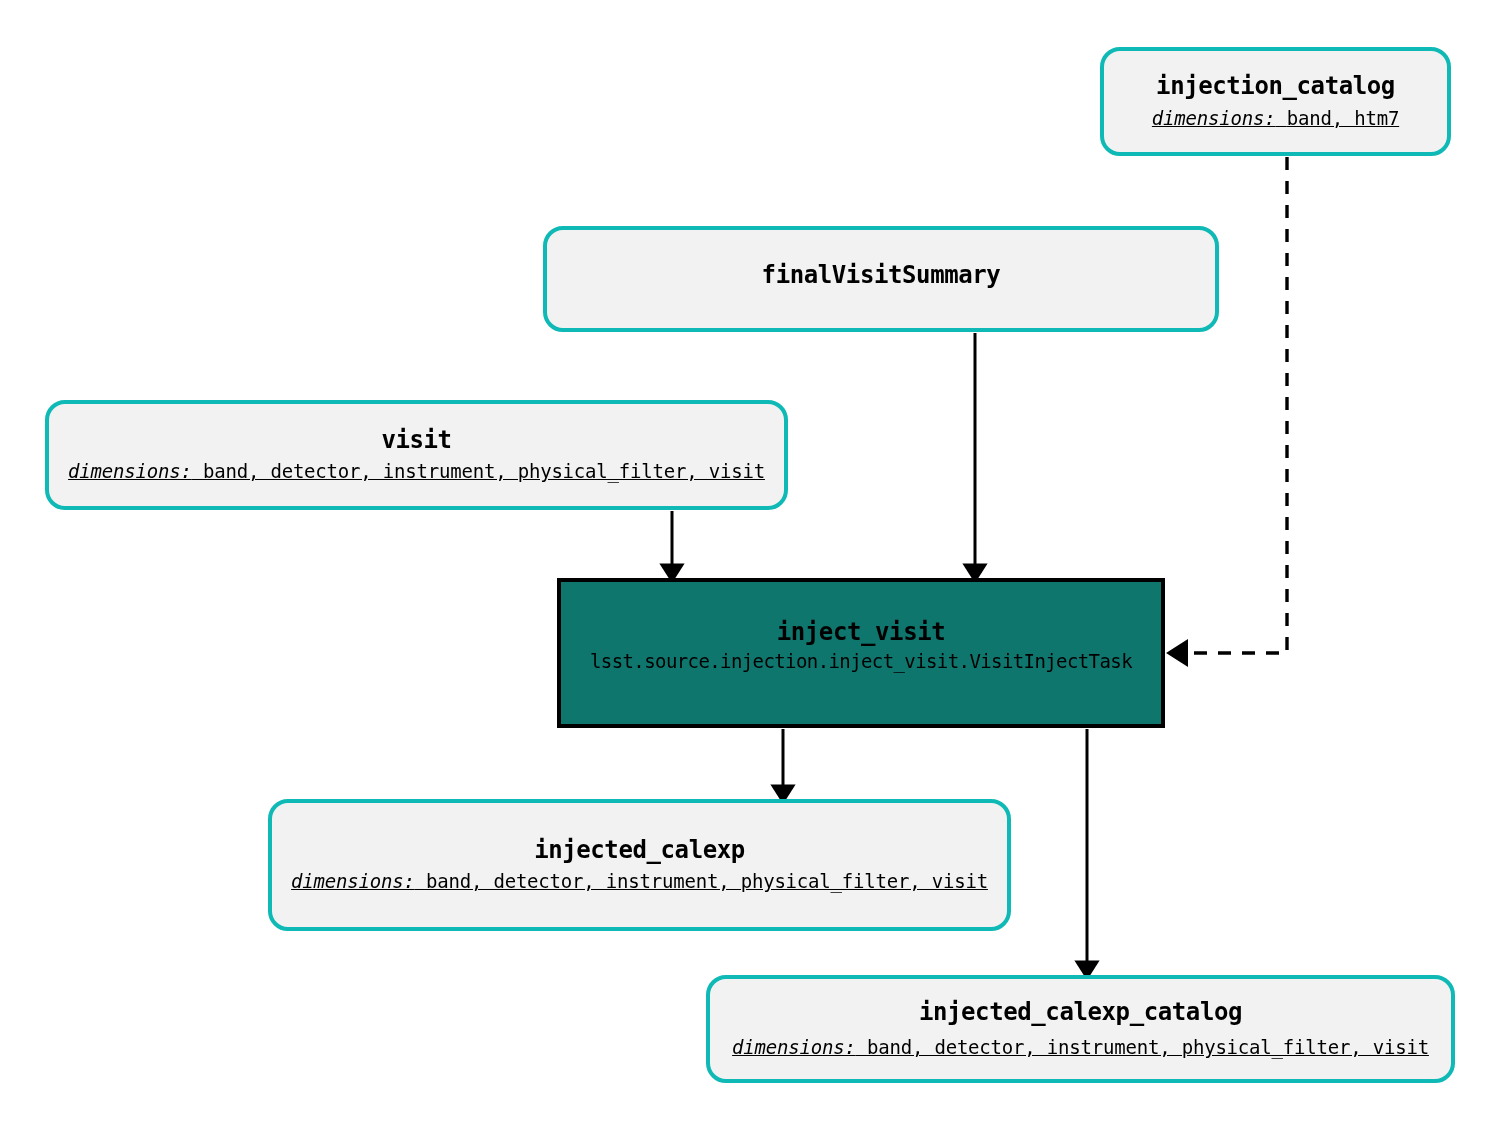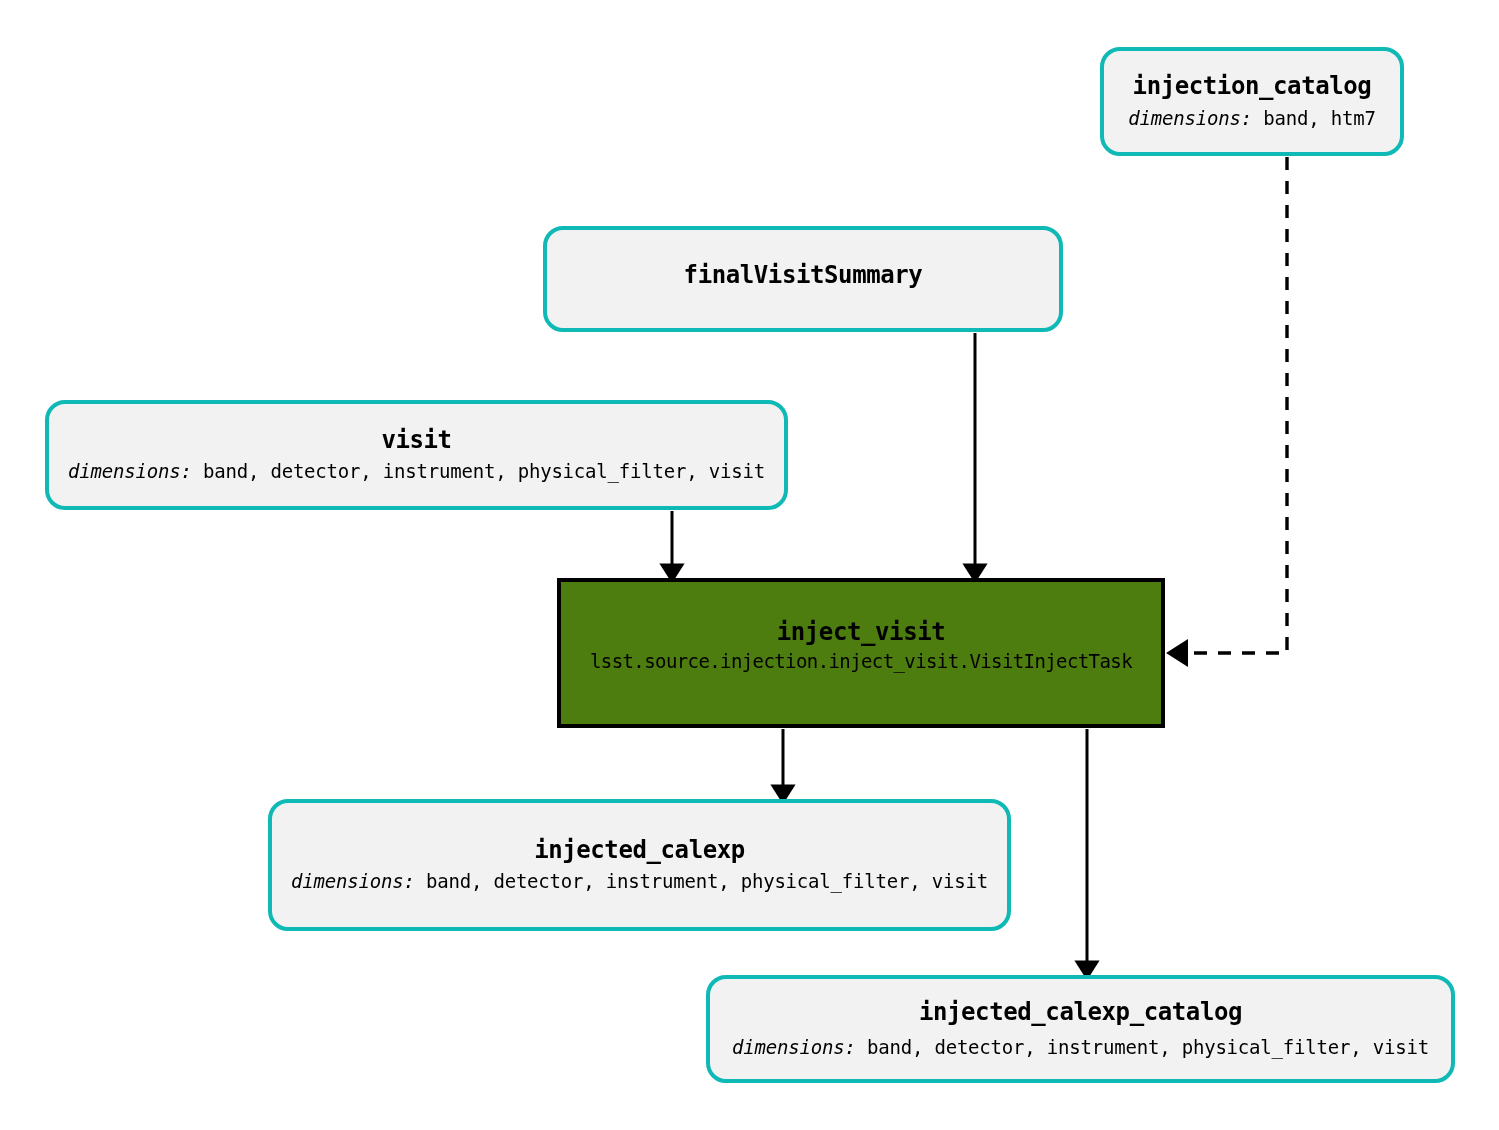--- a/index.html
+++ b/index.html
@@ -31,21 +31,21 @@
     flex-direction: column;
     align-items: center;
     justify-content: center;
   }
   .node.dataset {
     background: #f2f2f2;
     border: 4px solid #0fb9b6;
     border-radius: 20px;
   }
   .node.task {
-    background: #4d7c0f;
+    background: #0f766e;
     border: 4px solid #000000;
     border-radius: 0;
   }
   .node-title {
     font-family: "DejaVu Sans Mono", monospace;
     font-weight: bold;
     font-size: 24px;
     color: #000000;
     letter-spacing: -0.4px;
     line-height: 1.1;
@@ -53,40 +53,41 @@
     white-space: nowrap;
   }
   .node-label {
     font-family: "DejaVu Sans Mono", monospace;
     font-size: 19px;
     color: #000000;
     line-height: 1.15;
     text-align: center;
     white-space: nowrap;
     letter-spacing: -0.2px;
+    text-decoration: underline;
   }
   .node-label .dim-key {
     font-style: italic;
   }
   .node-class {
     font-family: "DejaVu Sans Mono", monospace;
     font-size: 19px;
     color: #000000;
     line-height: 1.15;
     text-align: center;
     white-space: nowrap;
     letter-spacing: -0.6px;
   }
   
   #node-injection_catalog {
-    left: 1100px; top: 47px; width: 304px; height: 109px;
+    left: 1100px; top: 47px; width: 351px; height: 109px;
   }
   #node-injection_catalog .node-title { font-size: 24px; margin-bottom: 8px; }
   #node-finalVisitSummary {
-    left: 543px; top: 226px; width: 520px; height: 106px;
+    left: 543px; top: 226px; width: 676px; height: 106px;
   }
   #node-finalVisitSummary .node-title { margin-bottom: 8px; }
   #node-calexp {
     left: 45px; top: 400px; width: 743px; height: 110px;
   }
   #node-calexp .node-title { margin-bottom: 8px; }
   #node-inject_visit {
     left: 557px; top: 578px; width: 608px; height: 150px;
   }
   #node-inject_visit .node-title { margin-bottom: 6px; }

